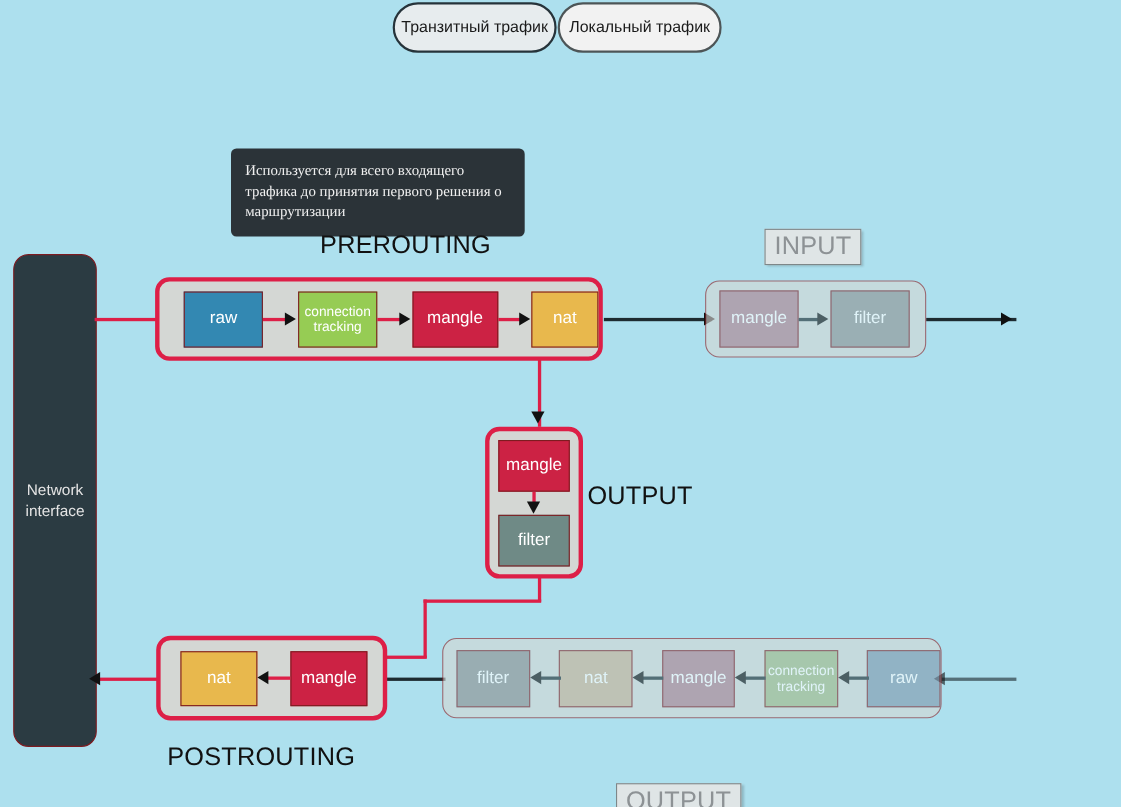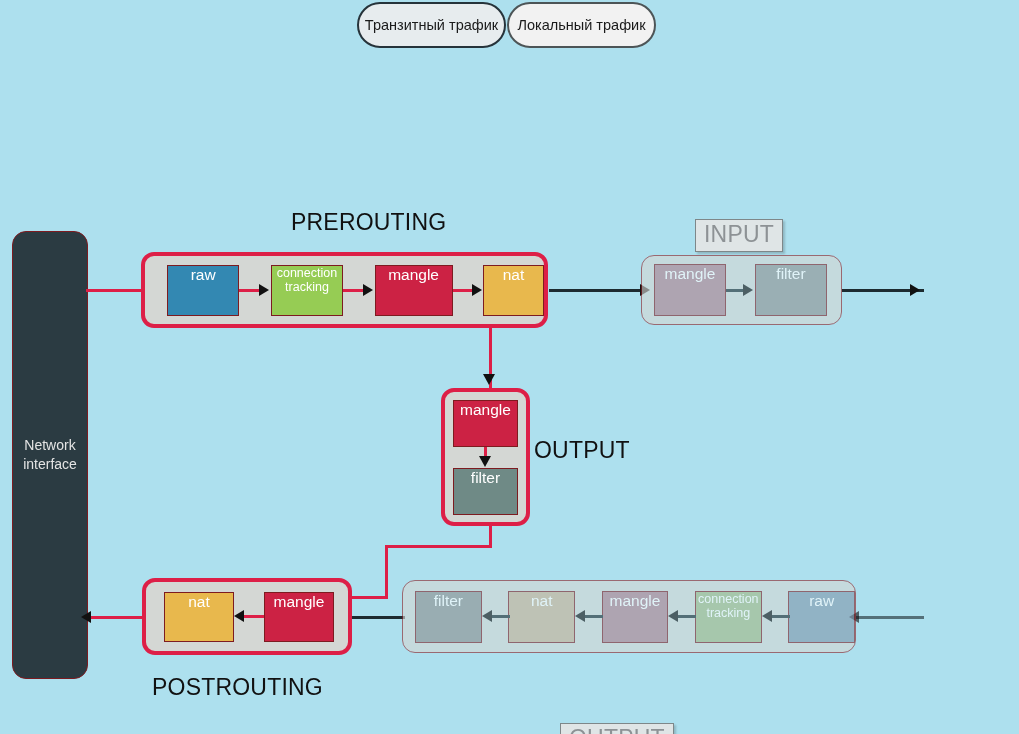--- a/index.html
+++ b/index.html
@@ -93,20 +93,21 @@
   }
   .chain.dim {                
     border: 1.6px solid #8f2126;
     border-radius: 13px;
     opacity: .62;
   }
 
   
   .tbox {
     display: flex;
+    align-items: center;
     justify-content: center;
     text-align: center;
     color: #ffffff;
     font-size: 15.5px;
     line-height: 1.12;
     border: 1.3px solid #7d1b20;
     white-space: pre-line;
     cursor: pointer;
   }
   .tbox.small { font-size: 12.5px; }
@@ -118,21 +119,20 @@
     color: #111;
     letter-spacing: .2px;
     white-space: nowrap;
   }
   .clabel.boxed {
     color: #8d9295;
     background: #dfe5e6;
     border: 1.4px solid #7e8789;
     padding: 1px 8px 3px 8px;
     box-shadow: 2px 2px 2px rgba(0,0,0,.18);
-    margin-top: 11px;
   }
 
   
   .ln { position: absolute; }
   .ln.h { height: 3px; }
   .ln.v { width: 3px; }
   .red  { background: #dd1f47; }
   .dark { background: #1d2b30; }
   .arrow { position: absolute; width: 0; height: 0; }
   .arrow.right { border-left: 10px solid #111; border-top: 6px solid transparent; border-bottom: 6px solid transparent; }
@@ -145,20 +145,23 @@
 
 <div id="stage">
 
   <div class="pill dark-edge">
     <span>Транзитный трафик</span>
   </div>
   <div class="pill grey-edge">
     <span>Локальный трафик</span>
   </div>
 
+  <div class="tooltip">
+    <span>Используется для всего входящего трафика до принятия первого решения о маршрутизации</span>
+  </div>
 
   <div class="endpoint" id="network-interface">
     <span>Network
 interface</span>
   </div>
 
   <div class="clabel" style="left:248px; top:209px;margin-left:43px;">PREROUTING</div>
   <div class="clabel boxed" style="left:695px; top:208px;">INPUT</div>
   <div class="clabel" style="left:534px; top:437px;">OUTPUT</div>
   <div class="clabel" style="left:152px; top:674px;">POSTROUTING</div>

